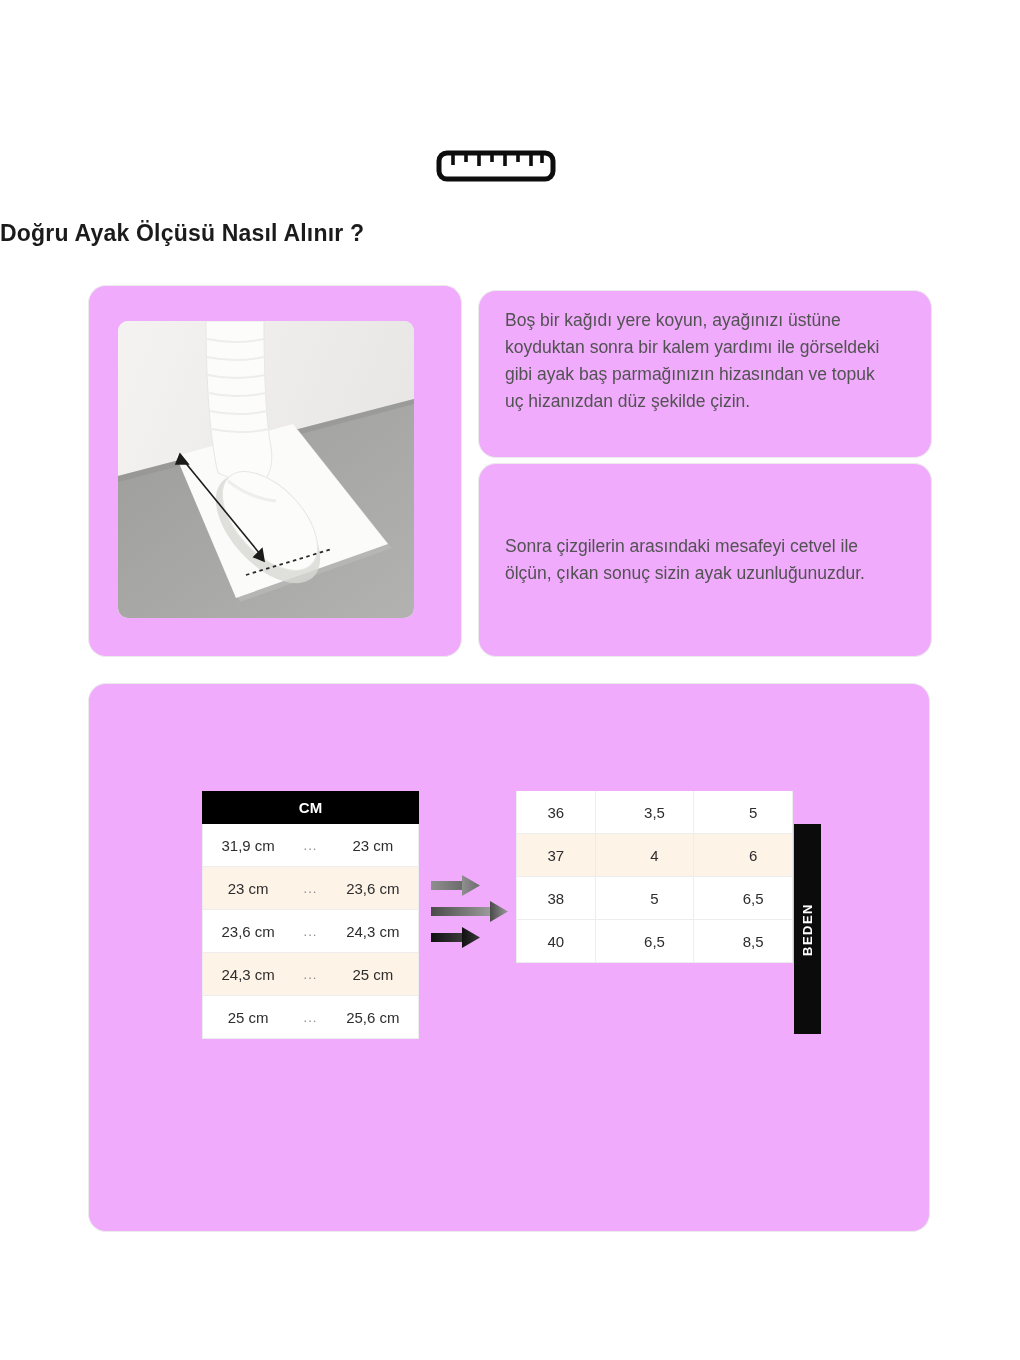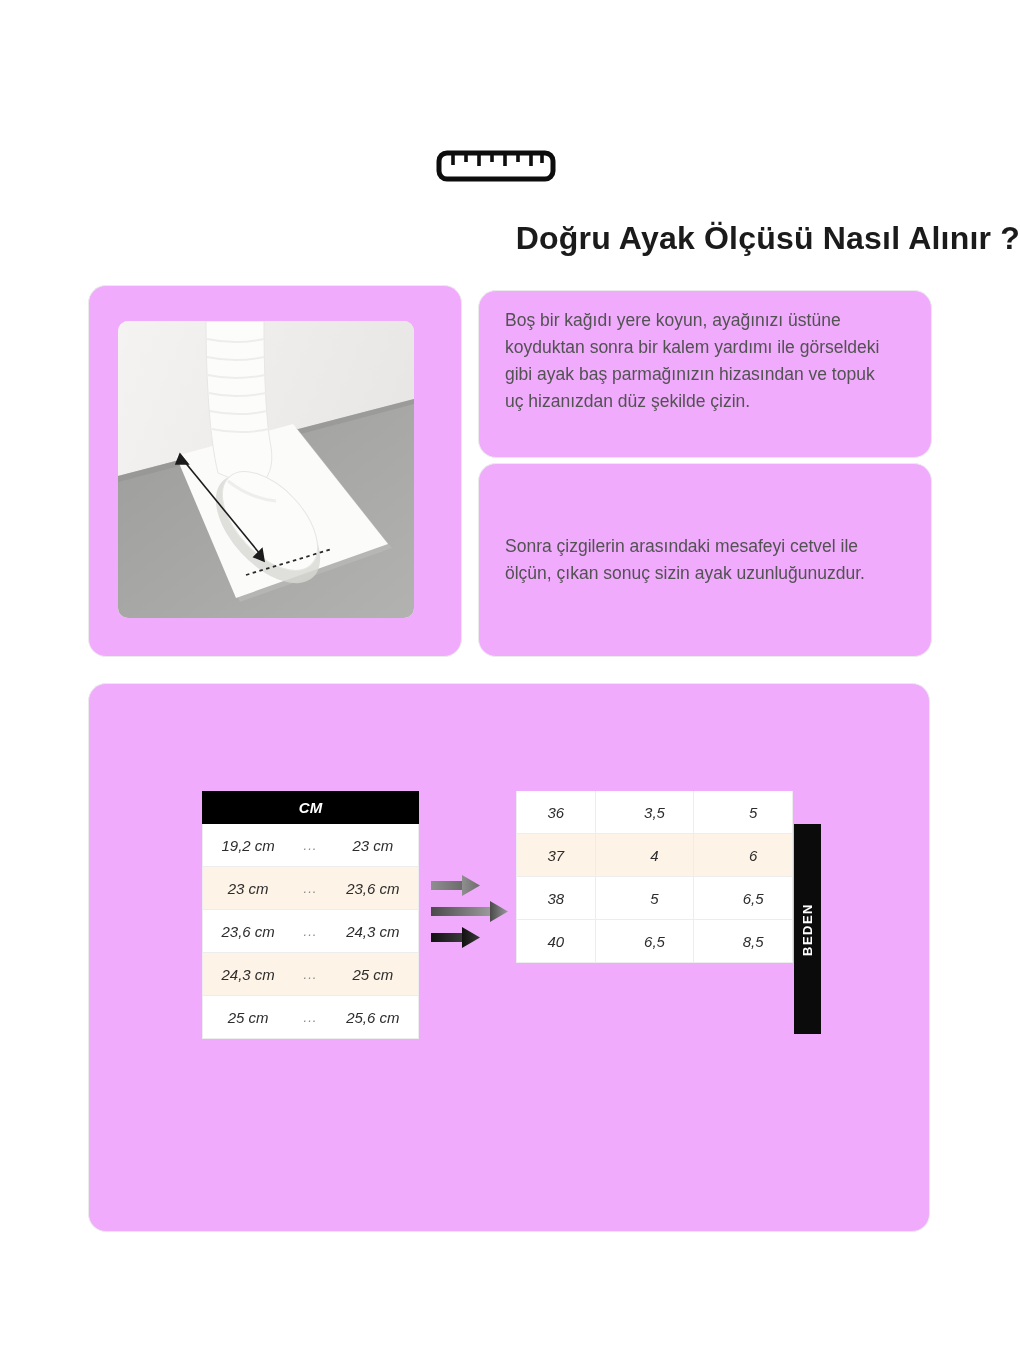--- a/index.html
+++ b/index.html
@@ -6,22 +6,22 @@
   body{
     width:1020px;height:1360px;position:relative;overflow:hidden;
     font-family:"Liberation Sans", sans-serif;
     -webkit-font-smoothing:antialiased;
   }
   .abs{position:absolute;}
 
   
   .ruler-wrap{left:436px;top:149px;width:120px;height:34px;}
   .main-title{
-    left:0;top:220px;width:1020px;text-align:right;
-    font-size:32px;font-weight:700;color:#1b1b1b;letter-spacing:.2px;
+    left:0;top:220px;width:1020px;text-align:left;
+    font-size:23px;font-weight:700;color:#1b1b1b;letter-spacing:.2px;
   }
 
   .card{
     background:#f0abfc;border:1px solid #ebebeb;border-radius:18px;
     box-shadow:0 0 0 rgba(0,0,0,0);
   }
   .photo-card{left:88px;top:285px;width:372px;height:370px;}
   .photo-frame{
     position:absolute;left:29px;top:35px;width:296px;height:297px;
     border-radius:10px;overflow:hidden;background:#efeeec;
@@ -34,21 +34,21 @@
   }
   .info-card-2 .info-text{padding-top:0;padding-bottom:0;}
 
   
   .chart-card{left:88px;top:683px;width:840px;height:547px;}
   .chart-title{
     position:absolute;left:0;top:36px;width:100%;text-align:center;
     font-size:24px;font-weight:700;color:#1b1b1b;
   }
 
-  .tbl{position:absolute;font-size:15px;color:#2d2d2d;font-style:italic;}
+  .tbl{position:absolute;font-size:15px;color:#2d2d2d;}
   .tbl-cm{left:113px;top:107px;width:217px;}
   .tbl-size{left:427px;top:107px;width:277px;}
   .tbl-head{
     height:33px;background:#000;color:#fff;font-weight:700;
     display:flex;align-items:center;justify-content:center;font-size:15px;
   }
   .tbl-head.cols{justify-content:space-between;}
   .tbl-head.cols span{flex:1;text-align:center;}
   .tbl-body{border:1px solid #ededed;border-top:none;}
   .row{height:42px;display:flex;align-items:center;background:#fff;}
@@ -146,21 +146,21 @@
   <p class="info-text">Sonra çizgilerin arasındaki mesafeyi cetvel ile ölçün, çıkan sonuç sizin ayak uzunluğunuzdur.</p>
 </div>
 
 <div class="abs card chart-card">
 
 
   <div class="tbl tbl-cm">
     <div class="tbl-head">CM</div>
     <div class="tbl-body">
       <div class="row">
-        <span class="cell-from">19,2 cm</span>
+        <span class="cell-from">31,9 cm</span>
         <span class="cell-dots">...</span>
         <span class="cell-to">23 cm</span>
       </div>
       <div class="row alt">
         <span class="cell-from">23 cm</span>
         <span class="cell-dots">...</span>
         <span class="cell-to">23,6 cm</span>
       </div>
       <div class="row">
         <span class="cell-from">23,6 cm</span>

